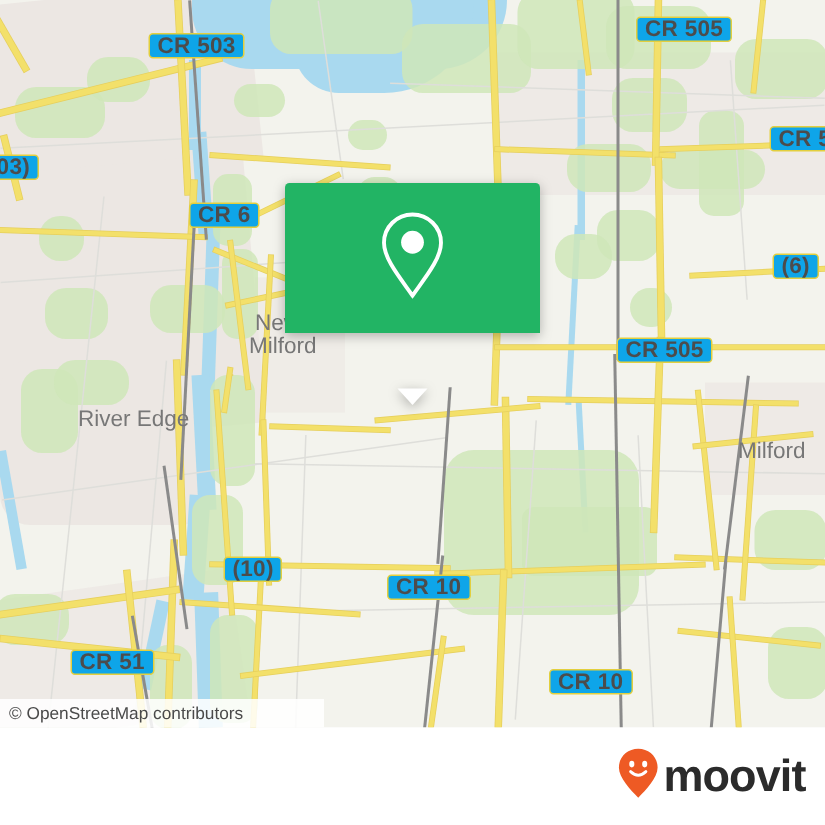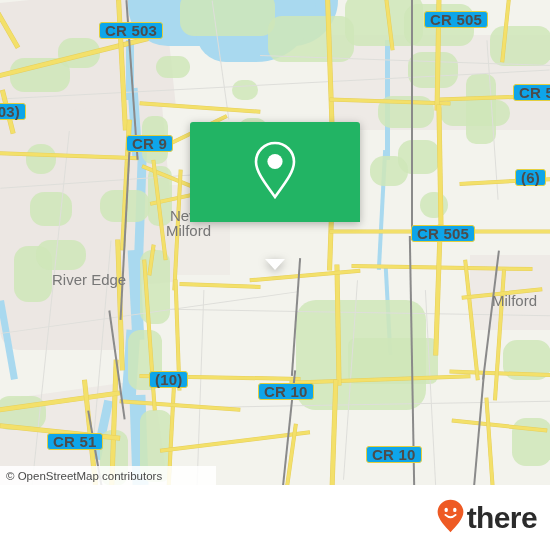--- a/index.html
+++ b/index.html
@@ -197,21 +197,21 @@
 
     <div class="place" style="left:52px;top:272px;">River Edge</div>
     <div class="place" style="left:170px;top:208px;">New</div>
     <div class="place" style="left:166px;top:223px;">Milford</div>
     <div class="place" style="left:492px;top:293px;">Milford</div>
 
     <div class="shield" style="left:99px;top:22px;">CR 503</div>
     <div class="shield" style="left:424px;top:11px;">CR 505</div>
     <div class="shield" style="left:513px;top:84px;">CR 505</div>
     <div class="shield" style="left:-22px;top:103px;">(503)</div>
-    <div class="shield" style="left:126px;top:135px;">CR 9</div>
+    <div class="shield" style="left:126px;top:135px;">CR 6</div>
     <div class="shield" style="left:515px;top:169px;">(6)</div>
     <div class="shield" style="left:411px;top:225px;">CR 505</div>
     <div class="shield" style="left:149px;top:371px;">(10)</div>
     <div class="shield" style="left:258px;top:383px;">CR 10</div>
     <div class="shield" style="left:47px;top:433px;">CR 51</div>
     <div class="shield" style="left:366px;top:446px;">CR 10</div>
     <div class="shield" style="left:465px;top:457px;margin-top:40px;">CR 501</div>
 
     <div class="popup">
       <div class="popup-head">
@@ -233,17 +233,17 @@
   <div class="footer">
     <div class="brand">
       <span>
         <svg width="29" height="35" viewBox="0 0 29 35" aria-hidden="true">
           <path d="M14.5 1.2 C7.2 1.2 1.6 6.7 1.6 13.6 C1.6 20.6 9.4 28.4 14.5 33.8 C19.6 28.4 27.4 20.6 27.4 13.6 C27.4 6.7 21.8 1.2 14.5 1.2 Z" fill="#ee5a24"></path>
           <ellipse cx="10.2" cy="11.4" rx="1.7" ry="2.2" fill="#ffffff"></ellipse>
           <ellipse cx="18.8" cy="11.4" rx="1.7" ry="2.2" fill="#ffffff"></ellipse>
           <path d="M9.4 16.4 Q14.5 21.2 19.6 16.4" stroke="#ffffff" stroke-width="1.9" fill="none" stroke-linecap="round"></path>
         </svg>
       </span>
-      <span class="brand-word">there</span>
+      <span class="brand-word">moovit</span>
     </div>
   </div>
 
 </div>
 
 </body></html>

